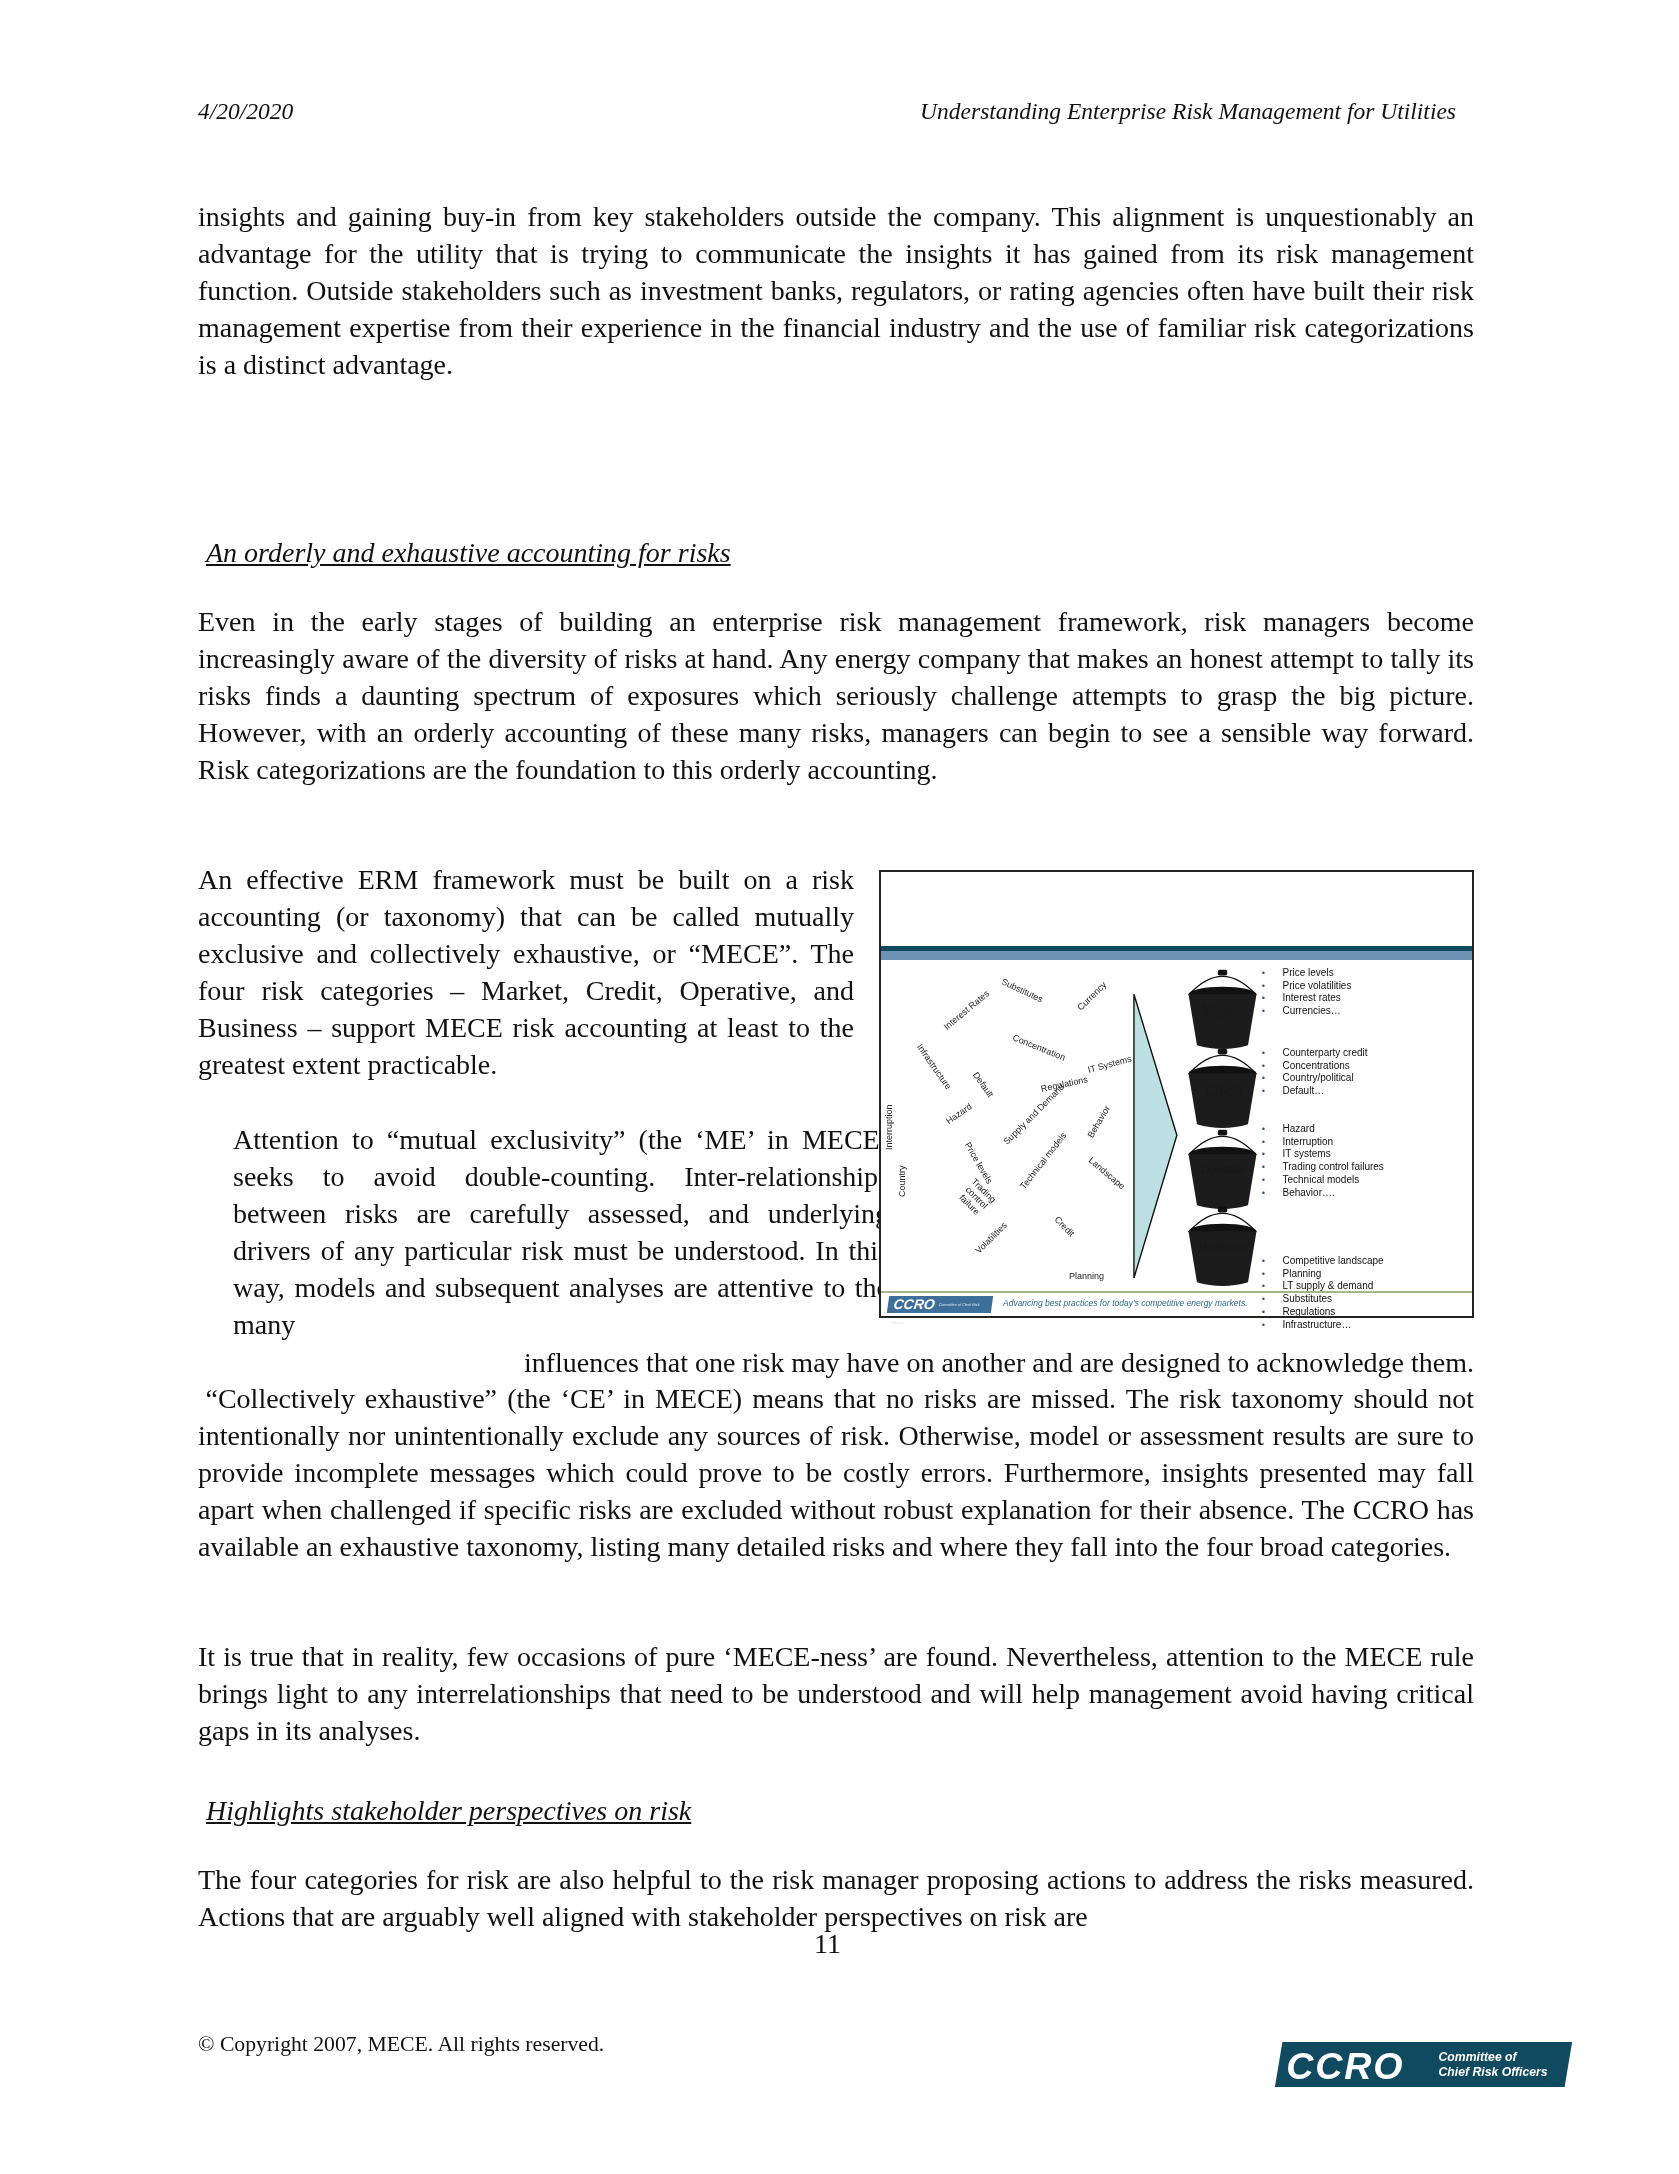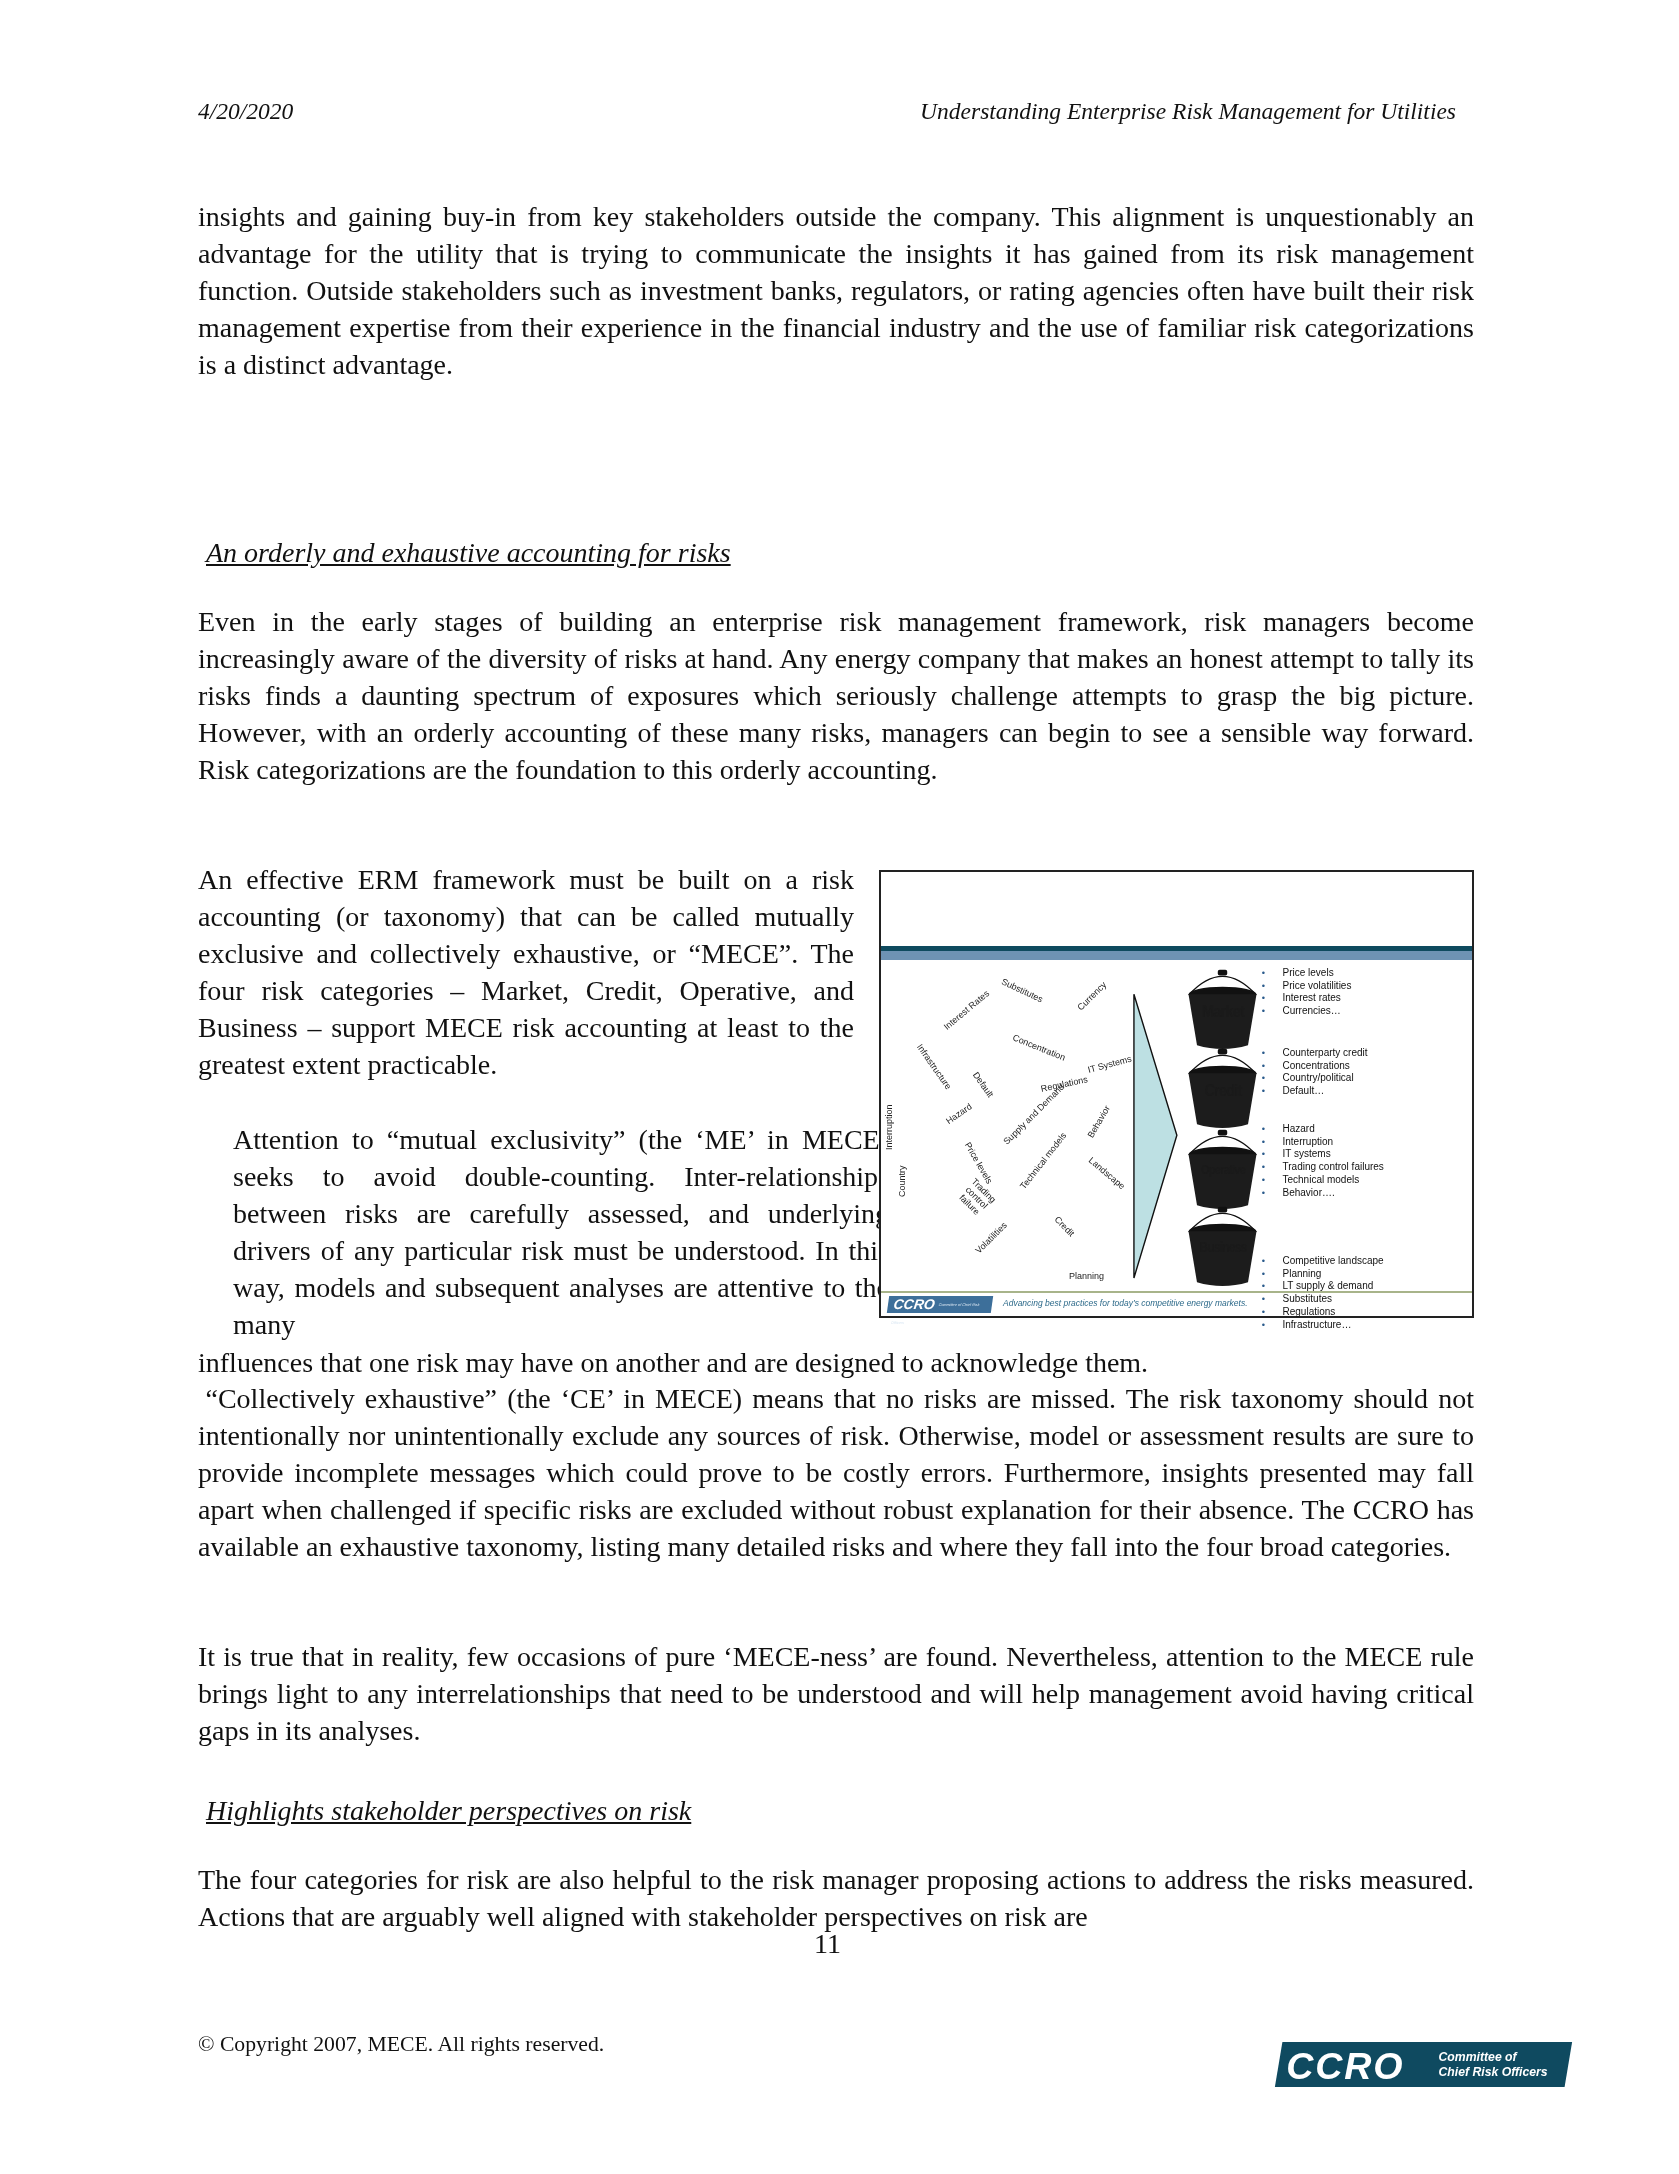--- a/index.html
+++ b/index.html
@@ -45,21 +45,21 @@
 <div class="hdr hdr-right">Understanding Enterprise Risk Management for Utilities</div>
 
 <p class="para" style="top:198px;">insights and gaining buy-in from key stakeholders outside the company.  This alignment is unquestionably an advantage for the utility that is trying to communicate the insights it has gained from its risk management function.  Outside stakeholders such as investment banks, regulators, or rating agencies often have built their risk management expertise from their experience in the financial industry and the use of familiar risk categorizations is a distinct advantage.</p>
 
 <p class="heading" style="top:529px;">An orderly and exhaustive accounting for risks</p>
 
 <p class="para" style="top:603px;">Even in the early stages of building an enterprise risk management framework, risk managers become increasingly aware of the diversity of risks at hand.  Any energy company that makes an honest attempt to tally its risks finds a daunting spectrum of exposures which seriously challenge attempts to grasp the big picture.  However, with an orderly accounting of these many risks, managers can begin to see a sensible way forward.  Risk categorizations are the foundation to this orderly accounting.</p>
 
 <p class="para para-narrow" style="top:861px;">An effective ERM framework must be built on a risk accounting (or taxonomy) that can be called mutually exclusive and collectively exhaustive, or “MECE”.   The four risk categories – Market, Credit, Operative, and Business – support MECE risk accounting at least to the greatest extent practicable.</p>
 <p class="para para-narrow" style="top:1121px;margin-left:35px;">Attention to “mutual exclusivity”  (the ‘ME’ in MECE) seeks to avoid double-counting.  Inter-relationships between risks are carefully assessed, and underlying drivers of any particular risk must be understood.  In this way, models and subsequent analyses are attentive to the many</p>
-<p class="para" style="top:1344px; text-align:left;">influences that one risk may have on another and are designed to acknowledge them.</p>
+<p class="para" style="top:1344px; text-align:right;">influences that one risk may have on another and are designed to acknowledge them.</p>
 <p class="para" style="top:1380px; text-indent:7.5px;">“Collectively exhaustive” (the ‘CE’ in MECE) means that no risks are missed.  The risk taxonomy should not intentionally nor unintentionally exclude any sources of risk.  Otherwise, model or assessment results are sure to provide incomplete messages which could prove to be costly errors. Furthermore, insights presented may fall apart when challenged if specific risks are excluded without robust explanation for their absence.   The CCRO has available an exhaustive taxonomy, listing many detailed risks and where they fall into the four broad categories.</p>
 
 <p class="para" style="top:1638px;">It is true that in reality, few occasions of pure ‘MECE-ness’ are found.  Nevertheless, attention to the MECE rule brings light to any interrelationships that need to be understood and will help management avoid having critical gaps in its analyses.</p>
 
 <p class="heading" style="top:1787px;">Highlights stakeholder perspectives on risk</p>
 
 <p class="para" style="top:1861px;">The four categories for risk are also helpful to the risk manager proposing actions to address the risks measured.  Actions that are arguably well aligned with stakeholder perspectives on risk are</p>
 
 <div class="figure">
   <div class="fig-rule-dark"></div>

